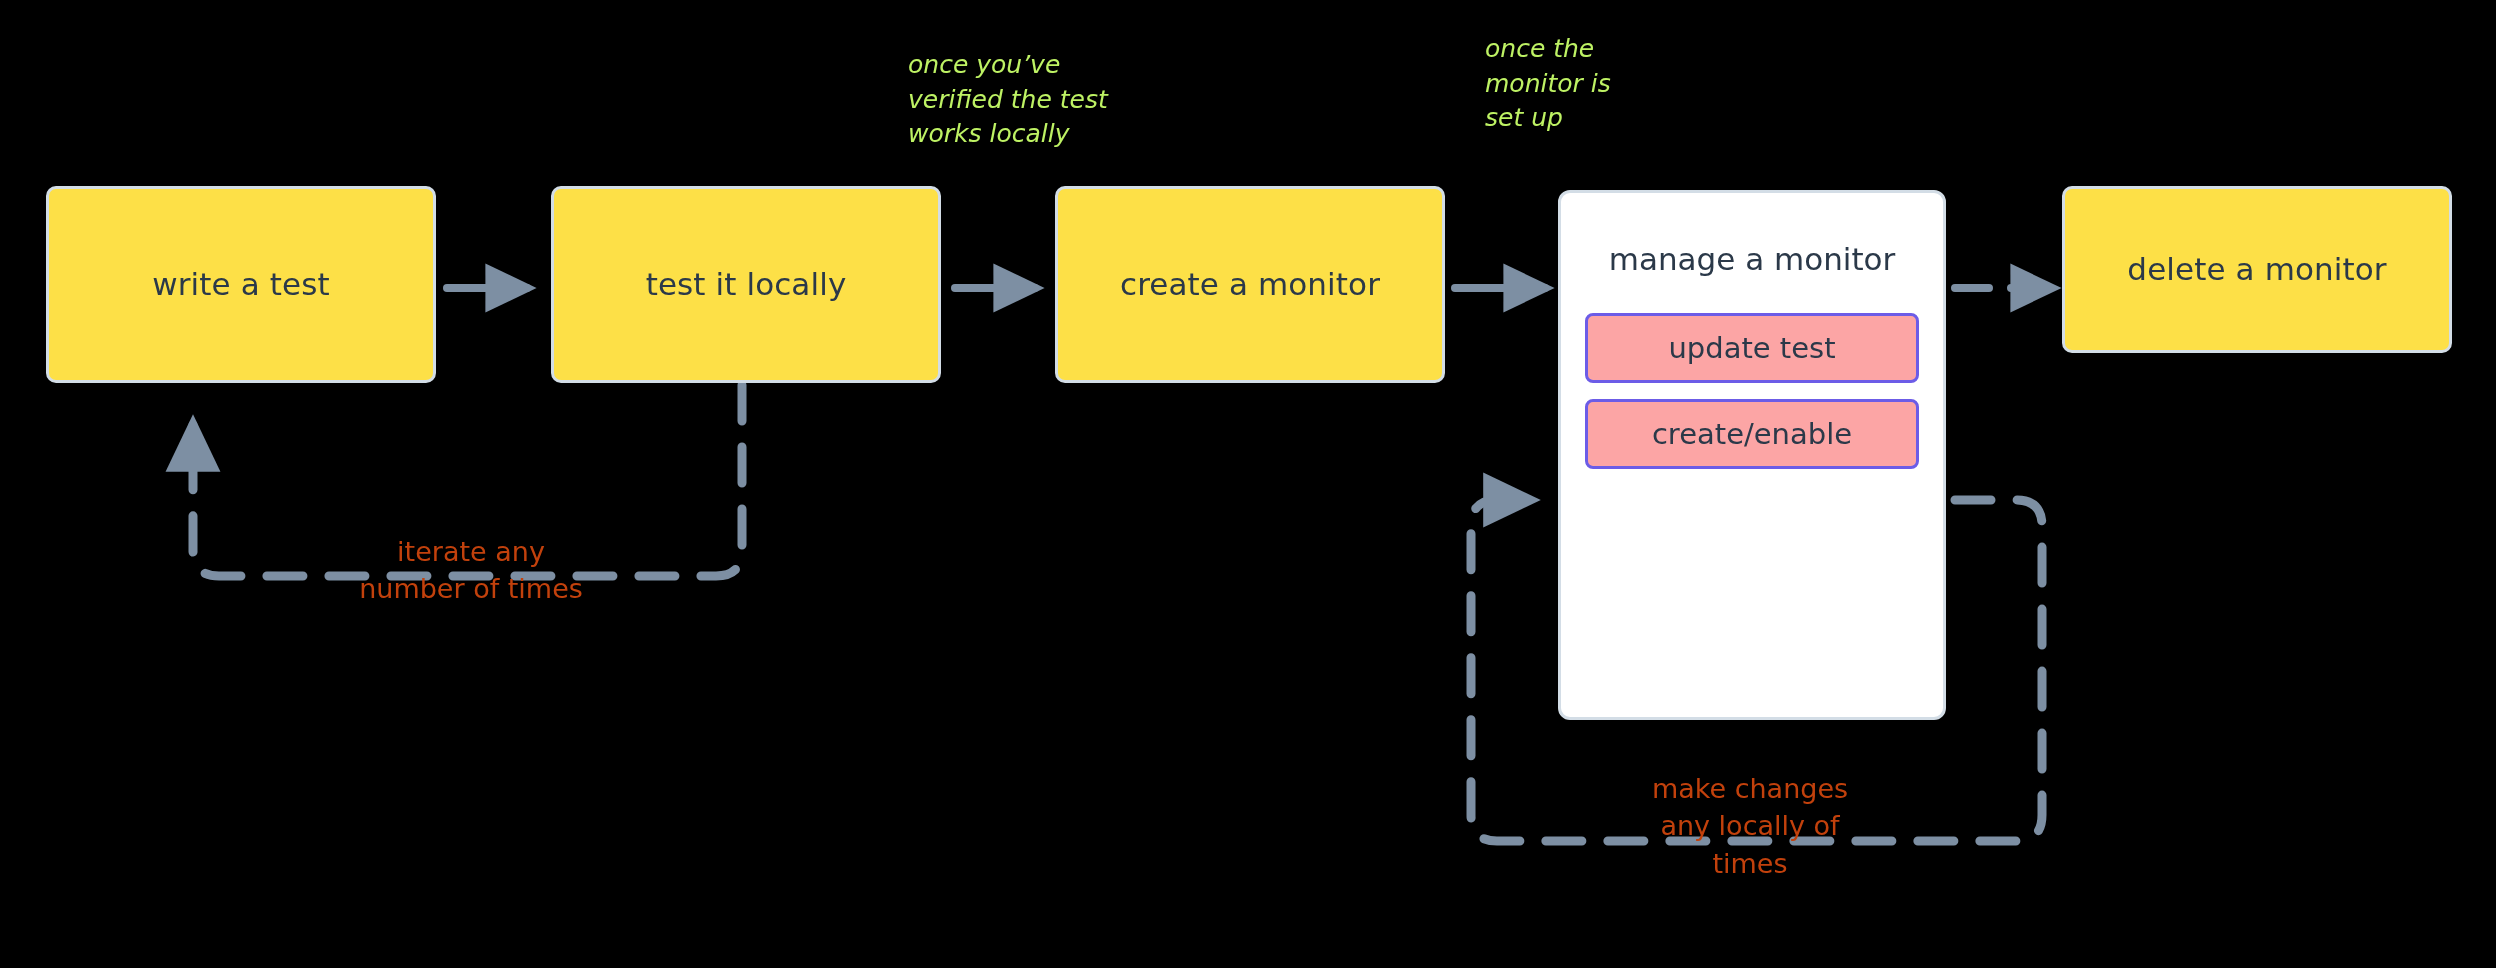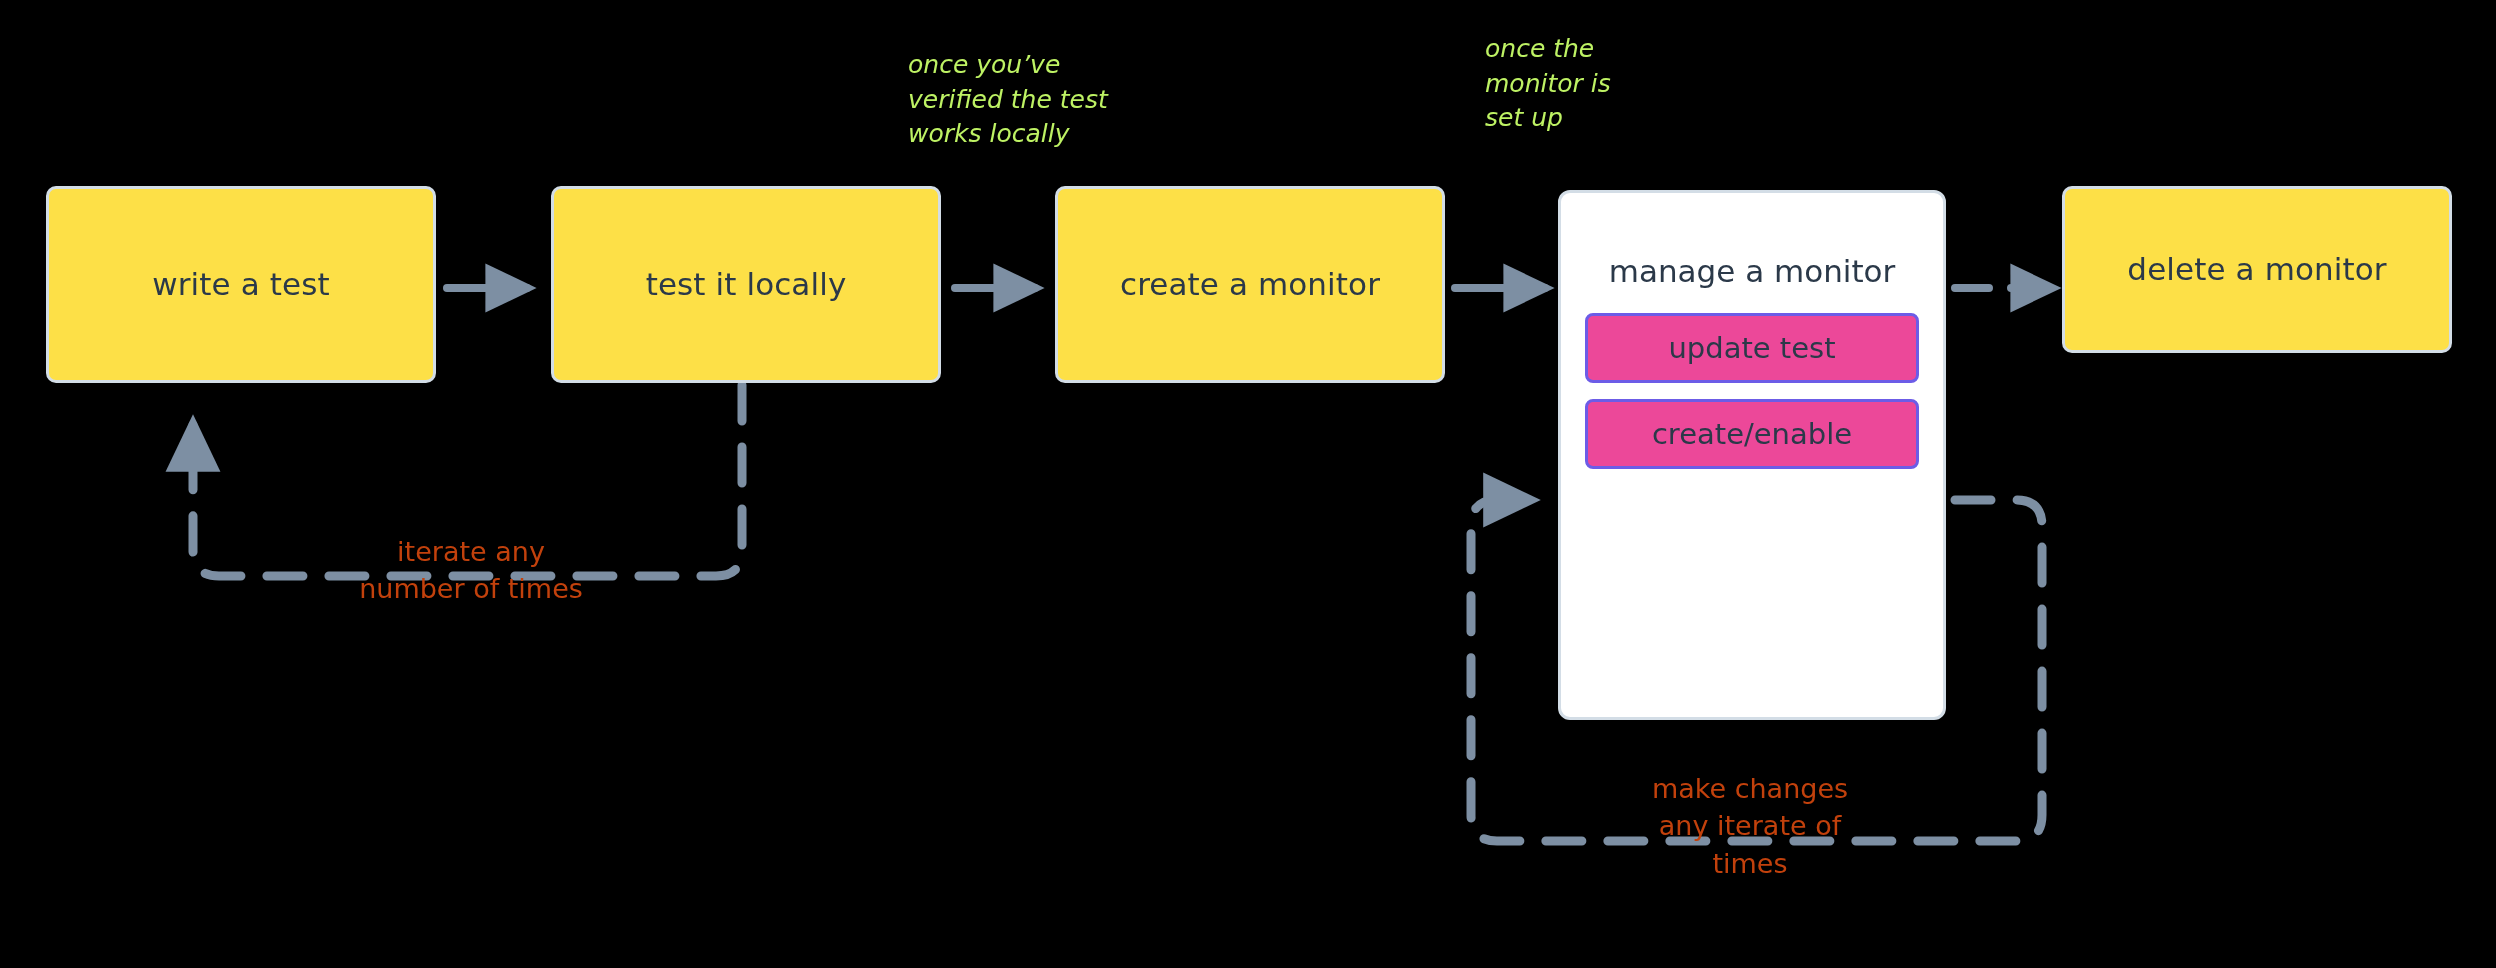--- a/index.html
+++ b/index.html
@@ -43,42 +43,42 @@
   }
   .group-node {
     position: absolute;
     box-sizing: border-box;
     background: #ffffff;
     border: 3px solid #d3dde6;
     border-radius: 12px;
     display: flex;
     flex-direction: column;
     align-items: center;
-    padding: 16px;
+    padding: 4px;
   }
   .group-title {
     font-size: 31px;
     color: #2b3949;
     margin-top: 44px;
     margin-bottom: 0;
     white-space: nowrap;
   }
   .subnode-stack {
     position: absolute;
     left: 24px;
     right: 24px;
     top: 120px;
     display: flex;
     flex-direction: column;
     gap: 16px;
   }
   .subnode {
     box-sizing: border-box;
     height: 70px;
-    background: #ec4899;
+    background: #fca5a5;
     border: 3px solid #6c5ce7;
     border-radius: 8px;
     display: flex;
     align-items: center;
     justify-content: center;
   }
   .subnode-label {
     font-size: 29px;
     color: #2b3949;
     white-space: nowrap;
@@ -170,16 +170,16 @@
 works locally</div>
 
   <div class="edge-note" style="left:1438px; top:32px;margin-left:47px;">once the
 monitor is
 set up</div>
 
   <div class="loop-label" style="left:336px; top:533px; width:270px;">iterate any
 number of times</div>
 
   <div class="loop-label" style="left:1615px; top:770px; width:270px;">make changes
-any iterate of
+any locally of
 times</div>
 
 </div>
 
 </body></html>

